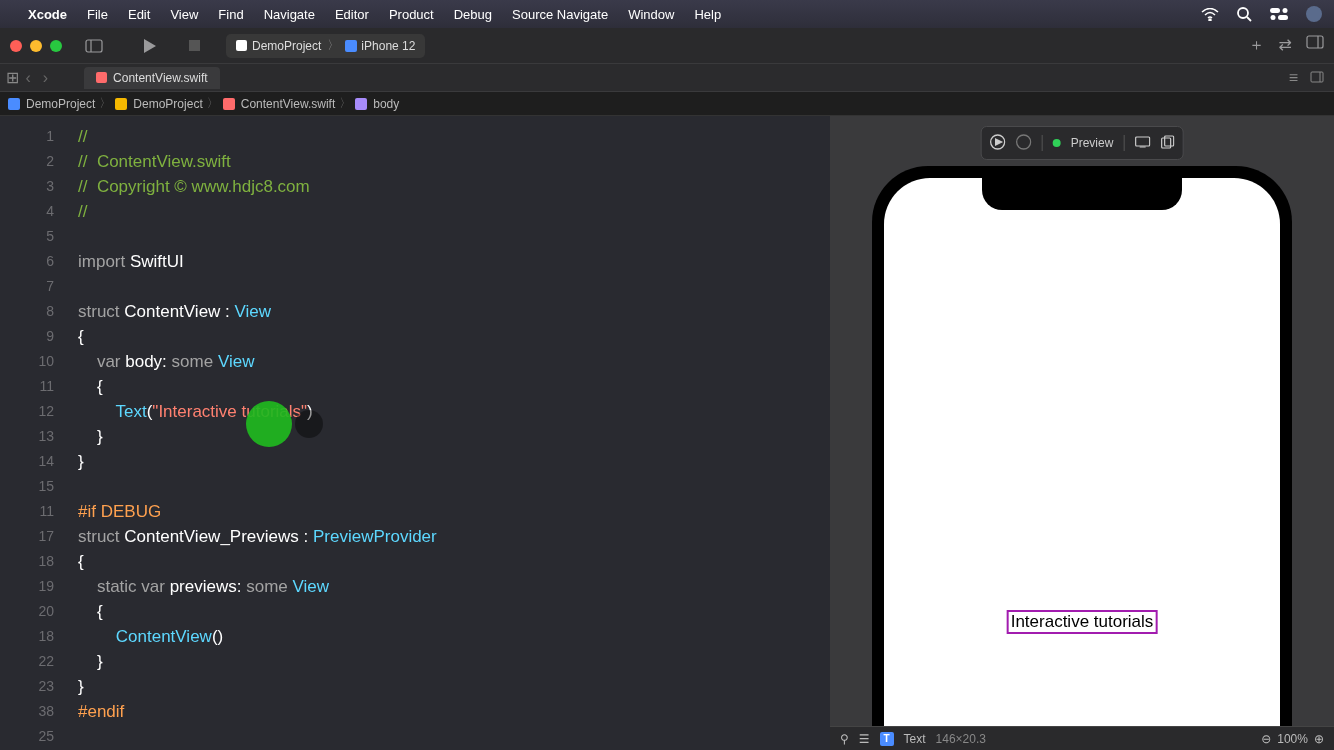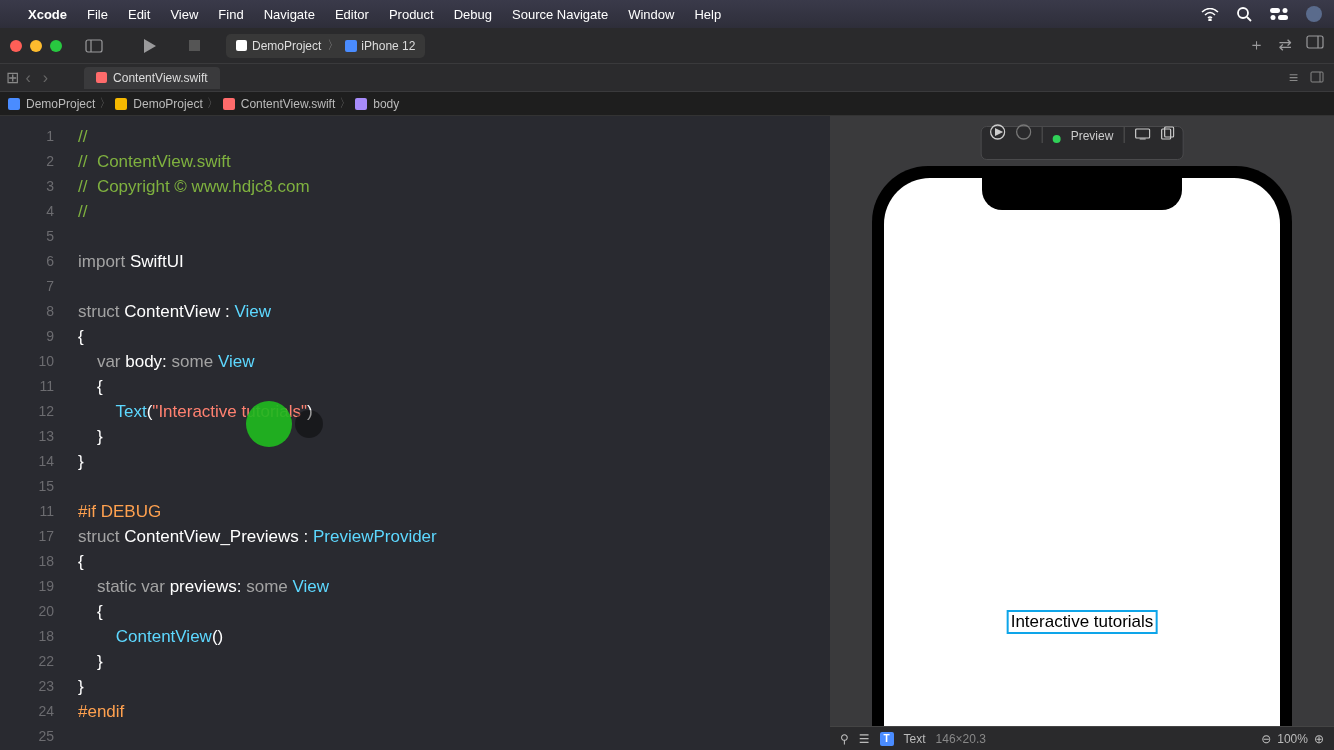--- a/index.html
+++ b/index.html
@@ -60,26 +60,26 @@
 .c-string { color: #ff8170; }
 .c-punc { color: #fff; }
 .c-prep { color: #ffa14f; text-align: center; }
 
 
 .cursor-marker { position: absolute; width: 46px; height: 46px; border-radius: 50%; background: #1fb81f; left: 246px; top: 285px; z-index: 5; opacity: 0.92; }
 .cursor-marker2 { position: absolute; width: 28px; height: 28px; border-radius: 50%; background: rgba(0,0,0,0.4); left: 295px; top: 294px; z-index: 4; }
 
 
 .preview { flex: 1; background: #3a3a3c; position: relative; }
-.preview-toolbar { position: absolute; top: 10px; left: 50%; transform: translateX(-50%); background: #2a2a2c; border: 1px solid #4a4a4c; border-radius: 6px; height: 28px; display: flex; align-items: flex-end; padding: 16px 8px; gap: 10px; color: #ccc; font-size: 12px; }
+.preview-toolbar { position: absolute; top: 10px; left: 50%; transform: translateX(-50%); background: #2a2a2c; border: 1px solid #4a4a4c; border-radius: 6px; height: 28px; display: flex; align-items: center; padding: 16px 8px; gap: 10px; color: #ccc; font-size: 12px; }
 .preview-toolbar .live-dot { width: 8px; height: 8px; border-radius: 50%; background: #30d158; }
 .phone-frame { position: absolute; top: 50px; left: 50%; transform: translateX(-50%); width: 420px; height: 860px; background: #000; border-radius: 56px; padding: 12px; }
 .phone-screen { width: 100%; height: 100%; background: #fff; border-radius: 46px; overflow: hidden; position: relative; }
 .notch { position: absolute; top: 0; left: 50%; transform: translateX(-50%); width: 200px; height: 32px; background: #000; border-radius: 0 0 20px 20px; }
-.preview-text { position: absolute; top: 432px; left: 50%; transform: translateX(-50%); font-size: 17px; color: #000; border: 2px solid #0ea5e9; padding: 0 2px; }
+.preview-text { position: absolute; top: 432px; left: 50%; transform: translateX(-50%); font-size: 17px; color: #000; border: 2px solid #a21caf; padding: 0 2px; }
 
 
 .preview-bottom { position: absolute; bottom: 0; left: 0; right: 0; height: 24px; background: #2a2a2c; border-top: 1px solid #444; display: flex; align-items: center; padding: 0 10px; font-size: 12px; color: #bbb; gap: 10px; }
 .preview-bottom .spacer { flex: 1; }
 .zoom { display: flex; align-items: center; gap: 6px; }
 </style>
 </head>
 <body>
 
 <div class="menubar">
@@ -219,21 +219,21 @@
           <div>14</div>
           <div>15</div>
           <div>11</div>
           <div>17</div>
           <div>18</div>
           <div>19</div>
           <div>20</div>
           <div>18</div>
           <div>22</div>
           <div>23</div>
-          <div>24</div>
+          <div>38</div>
           <div>25</div>
         </div>
       <div class="code" id="code"><div class="ln"><span class="c-comment">//</span></div><div class="ln"><span class="c-comment">//  ContentView.swift</span></div><div class="ln"><span class="c-comment">//  Copyright © www.hdjc8.com</span></div><div class="ln"><span class="c-comment">//</span></div><div class="ln"></div><div class="ln"><span class="c-keyword">import</span> <span class="c-ident">SwiftUI</span></div><div class="ln"></div><div class="ln"><span class="c-keyword">struct</span> <span class="c-ident">ContentView</span><span class="c-punc"> : </span><span class="c-type">View</span></div><div class="ln"><span class="c-punc">{</span></div><div class="ln">    <span class="c-keyword">var</span><span class="c-ident"> body: </span><span class="c-keyword">some</span><span class="c-type"> View</span></div><div class="ln"><span class="c-punc">    {</span></div><div class="ln">        <span class="c-type">Text</span><span class="c-punc">(</span><span class="c-string">"Interactive tutorials"</span><span class="c-punc">)</span></div><div class="ln"><span class="c-punc">    }</span></div><div class="ln"><span class="c-punc">}</span></div><div class="ln"></div><div class="ln"><span class="c-prep">#if DEBUG</span></div><div class="ln"><span class="c-keyword">struct</span> <span class="c-ident">ContentView_Previews</span><span class="c-punc"> : </span><span class="c-type">PreviewProvider</span></div><div class="ln"><span class="c-punc">{</span></div><div class="ln">    <span class="c-keyword">static var</span><span class="c-ident"> previews: </span><span class="c-keyword">some</span><span class="c-type"> View</span></div><div class="ln"><span class="c-punc">    {</span></div><div class="ln">        <span class="c-type">ContentView</span><span class="c-punc">()</span></div><div class="ln"><span class="c-punc">    }</span></div><div class="ln"><span class="c-punc">}</span></div><div class="ln"><span class="c-prep">#endif</span></div><div class="ln"></div></div>
       <div class="cursor-marker"></div>
       <div class="cursor-marker2"></div>
     </div>
 
     <div class="preview">
       <div class="preview-toolbar">
         <span><svg width="16" height="16" fill="none" stroke="#ccc" stroke-width="1.3">

